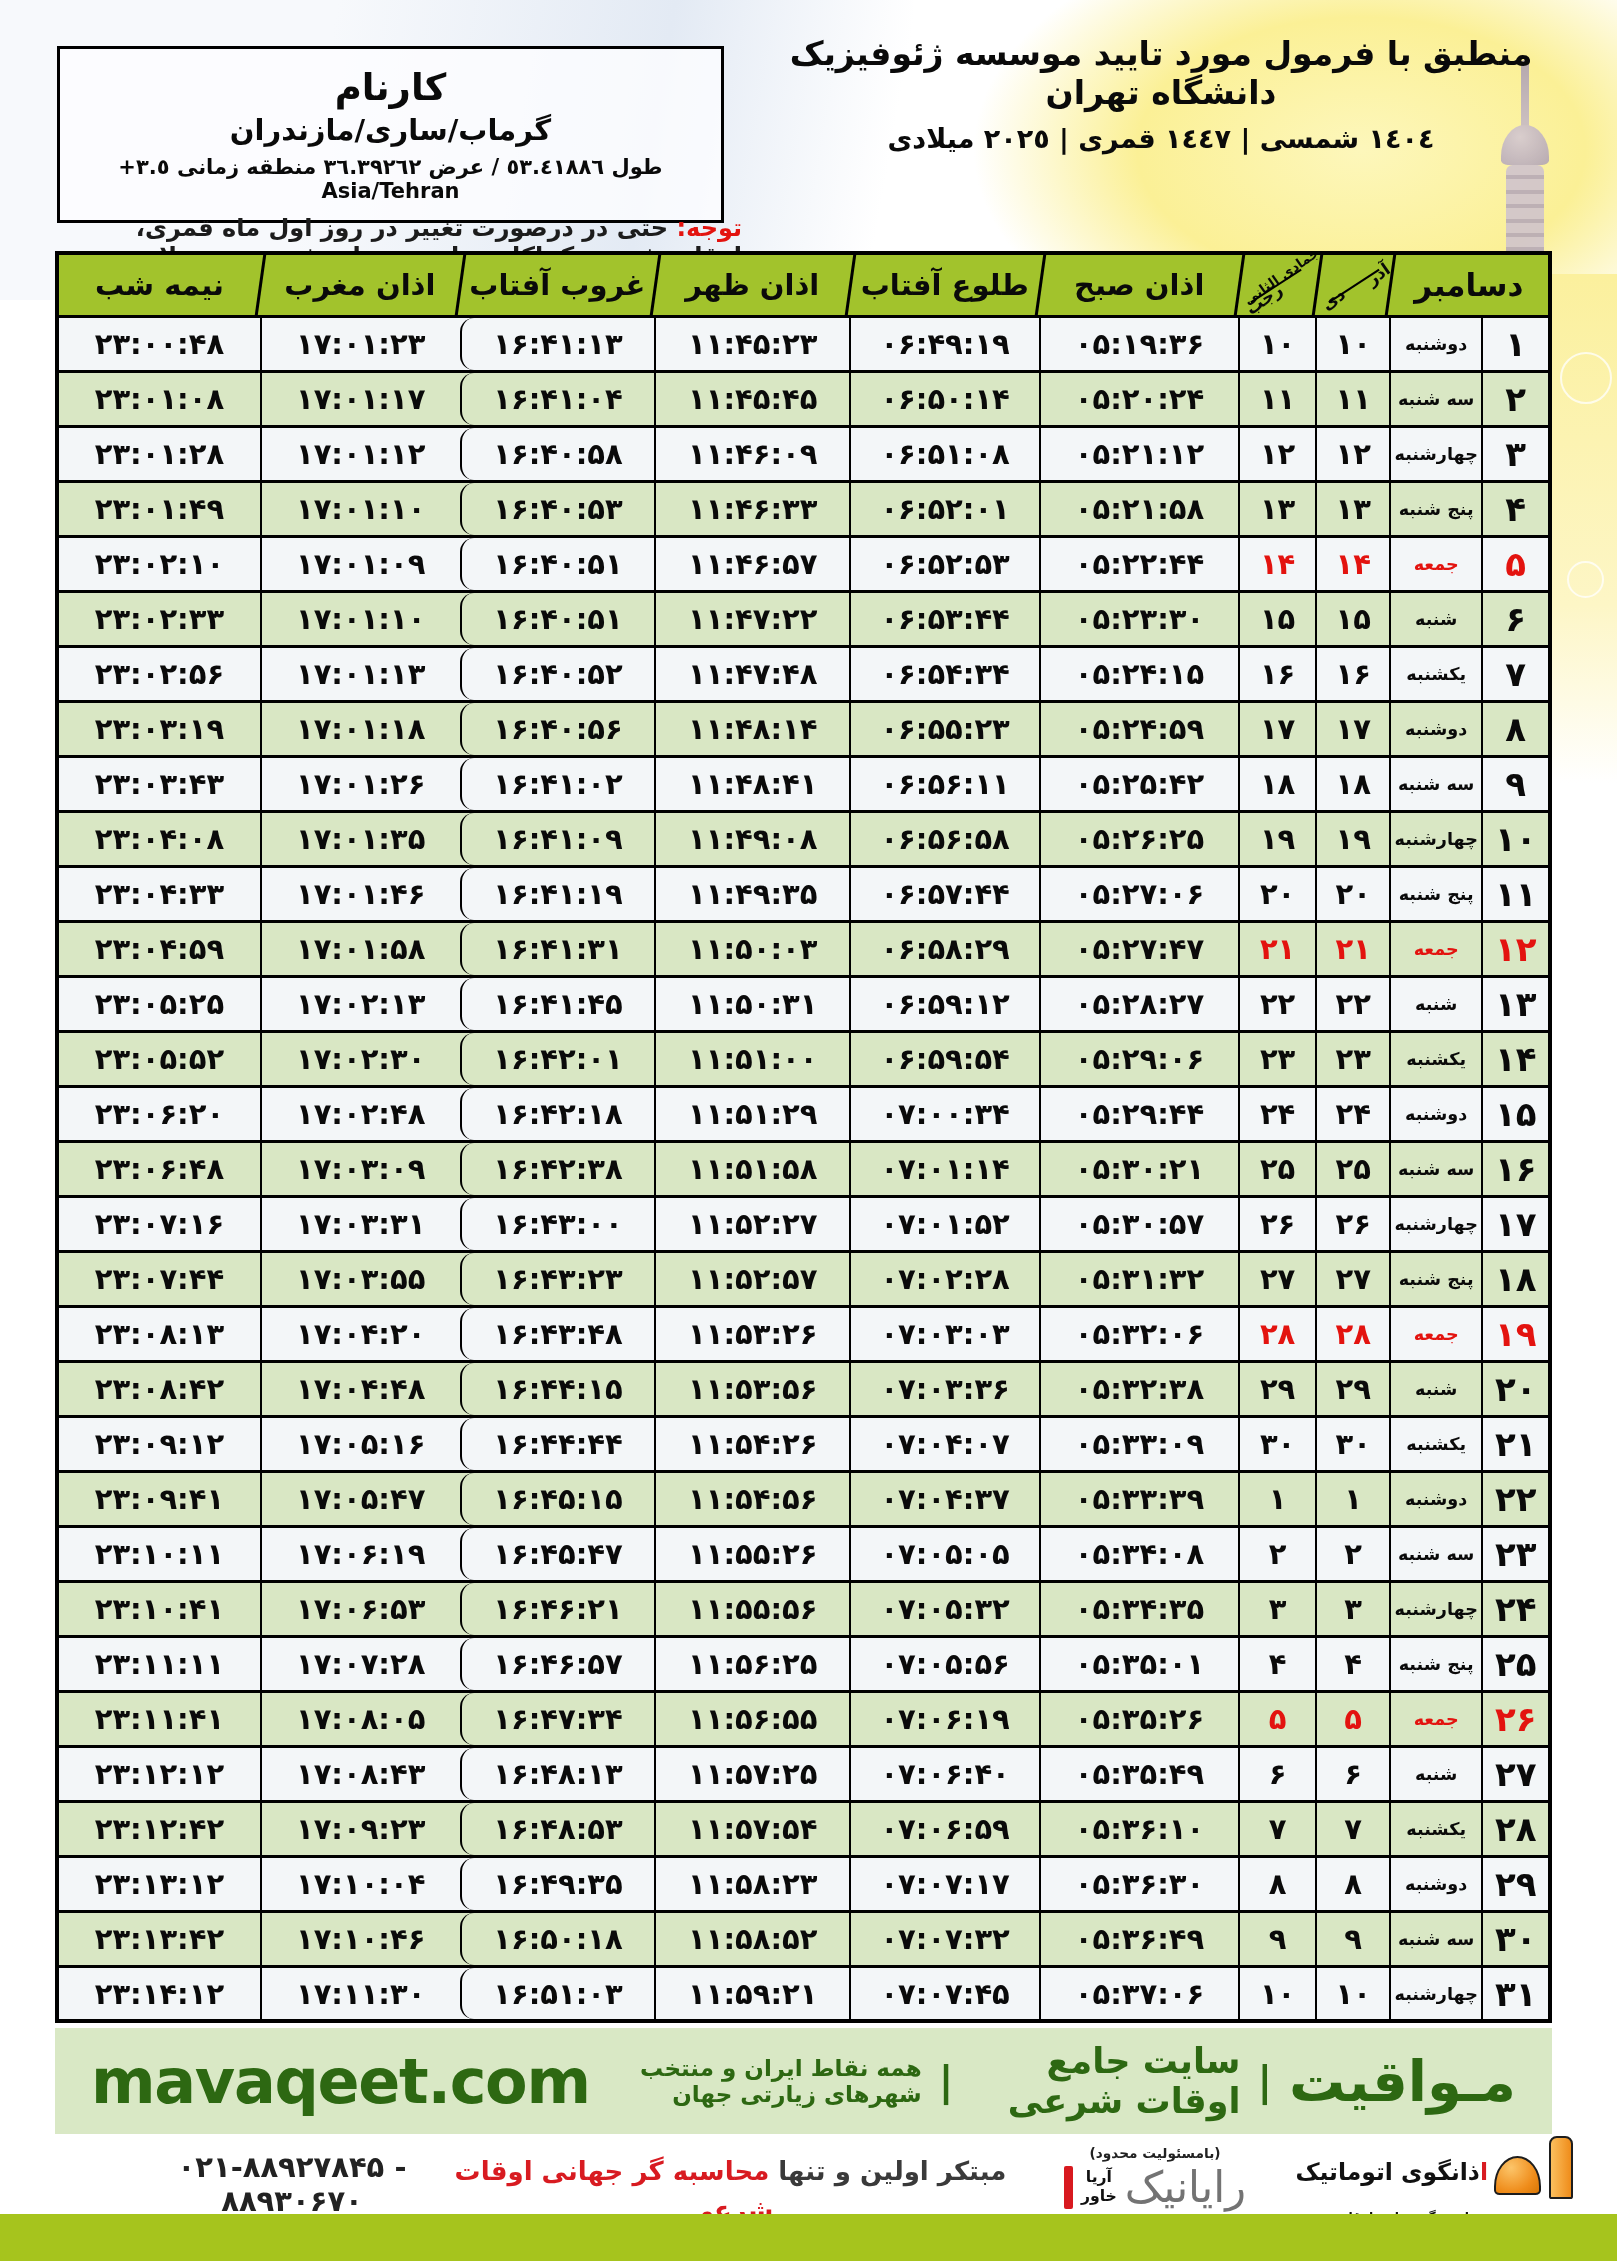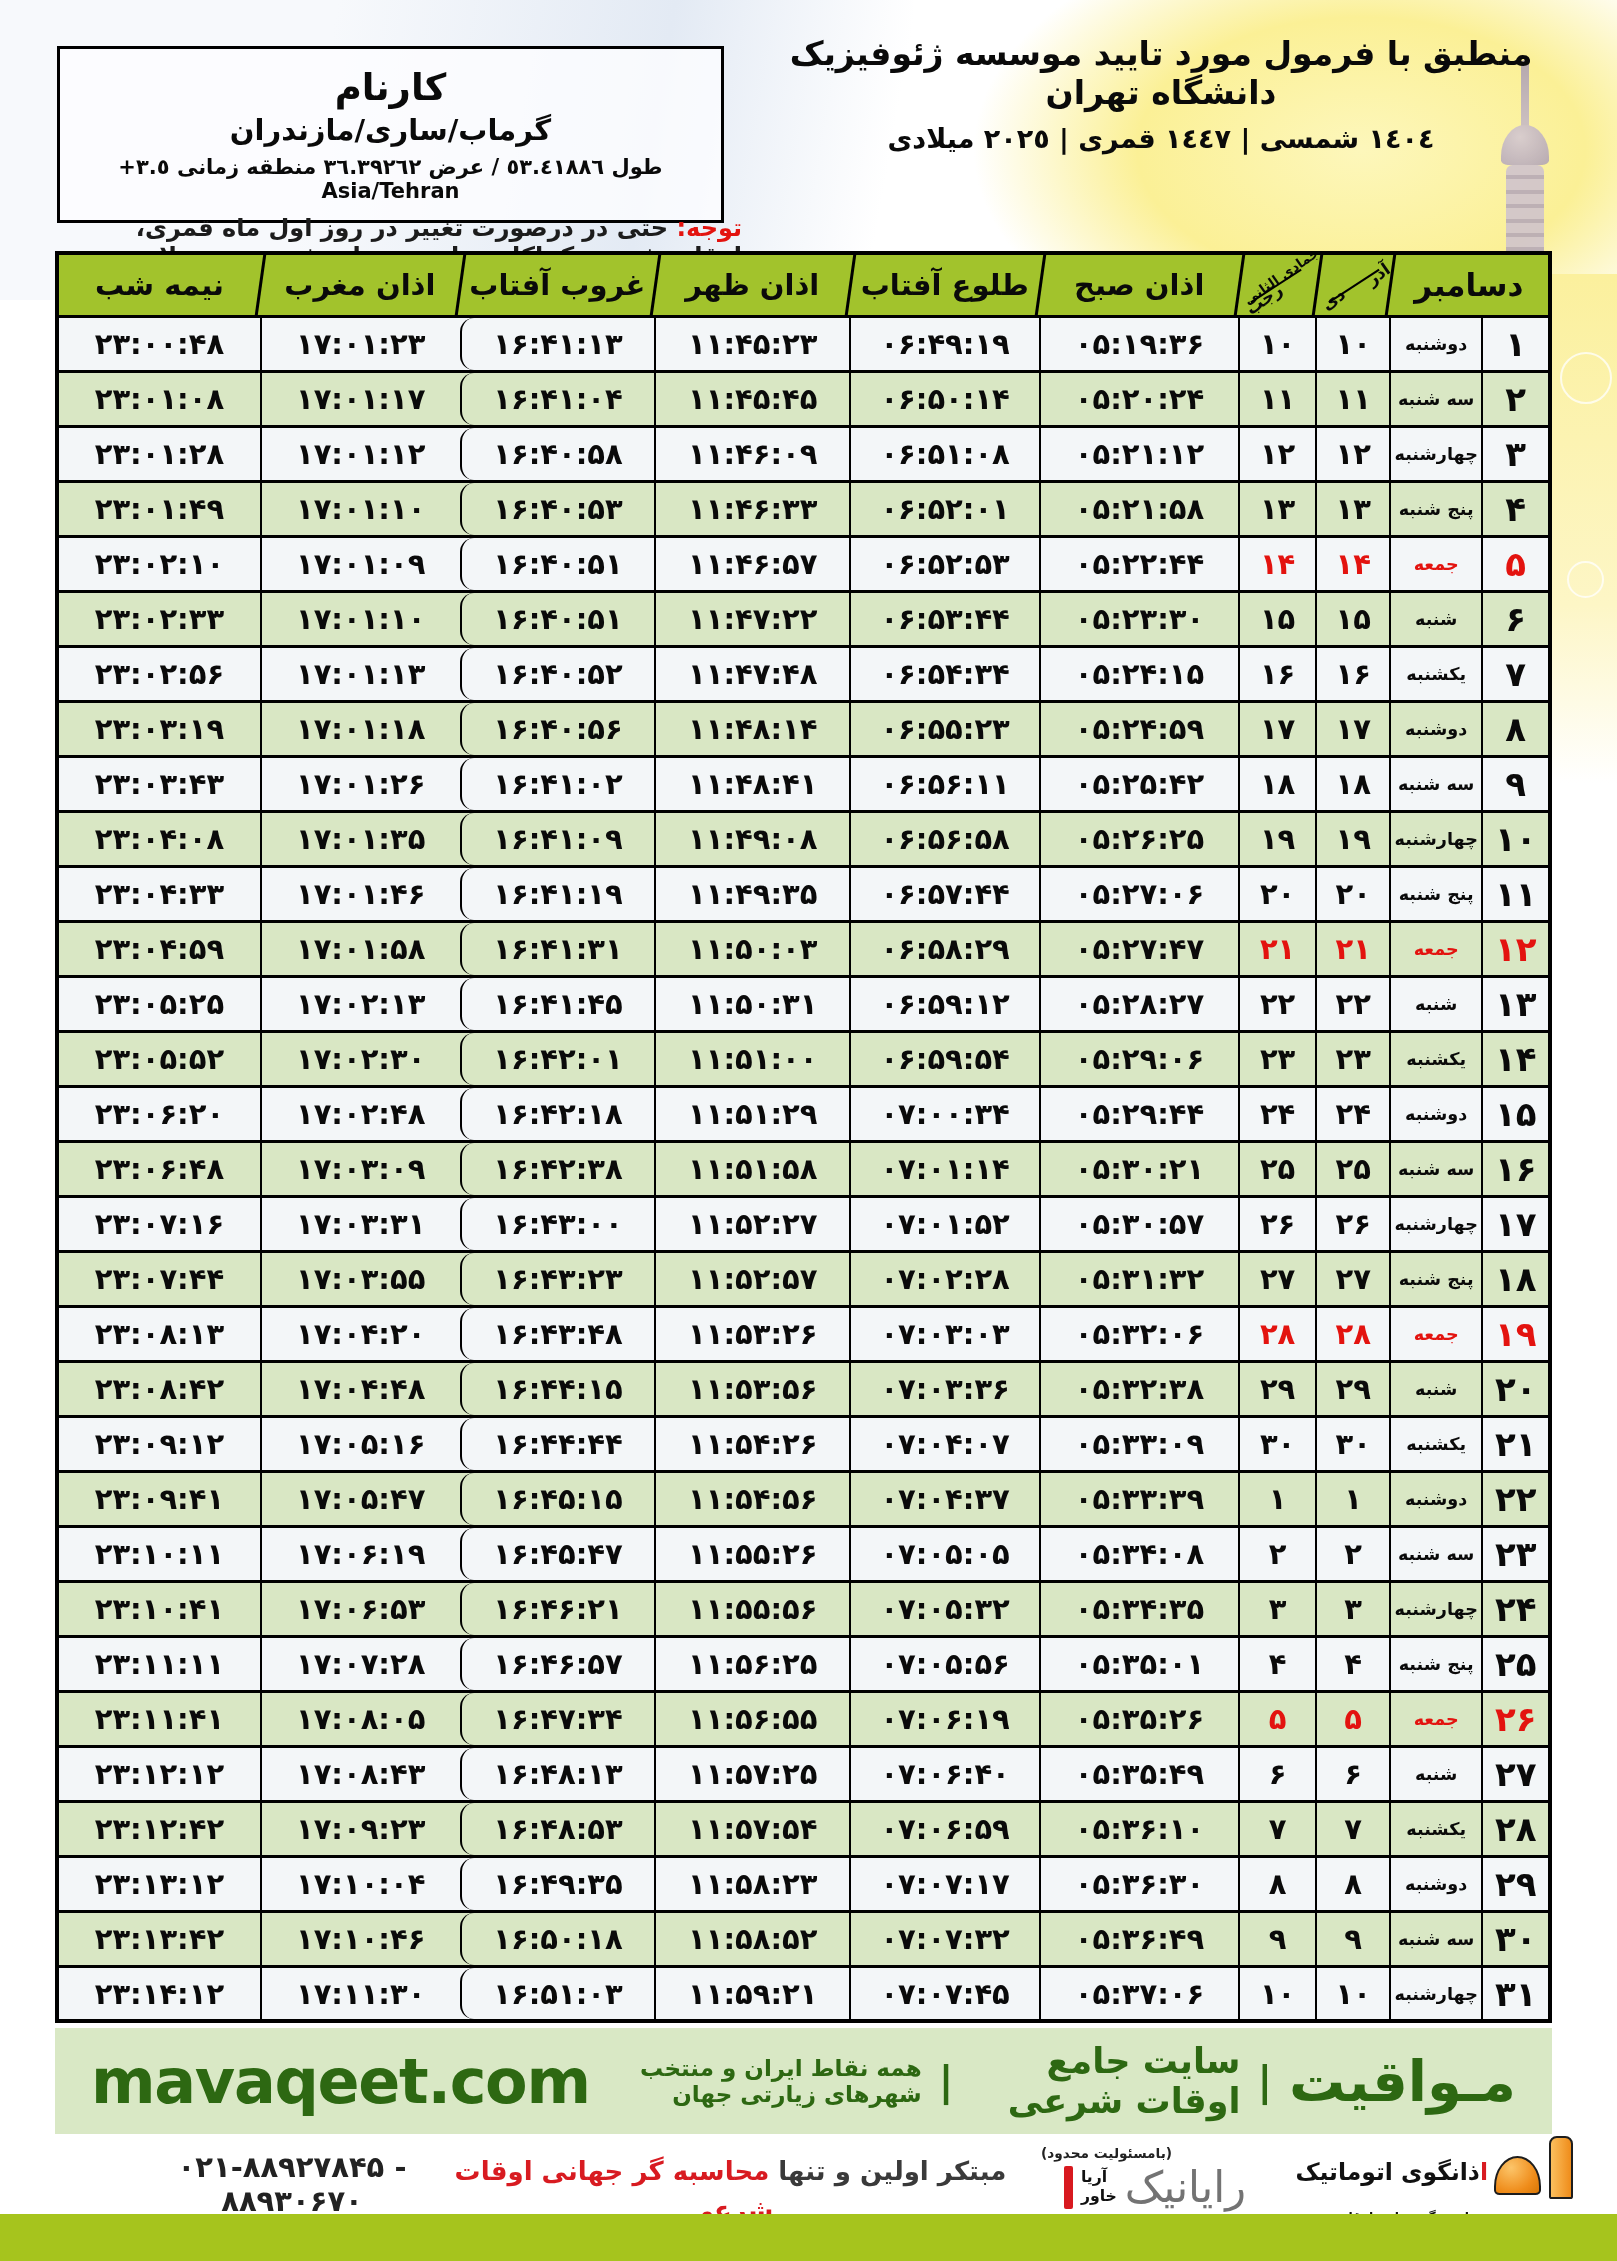--- a/index.html
+++ b/index.html
@@ -94,21 +94,21 @@
   
   .phones{position:absolute;top:2150px;left:114px;width:356px;z-index:2;text-align:center;}
   .phone-line{font-size:29px;font-weight:bold;direction:ltr;color:#222;}
   .site-line{font-family:"Liberation Serif",serif;font-size:38px;direction:ltr;color:#222;margin-top:1.3px;}
 
   .slogan{position:absolute;top:2152px;left:450px;width:561px;z-index:2;text-align:center;
           font-size:26px;font-weight:bold;color:#3a3a3a;line-height:1.5;}
   .red{color:#d81b21;}
   .orange{color:#ef8c1a;}
 
-  .rayanik{position:absolute;top:2145px;left:1041px;width:228px;z-index:2;text-align:left;}
+  .rayanik{position:absolute;top:2145px;left:1041px;width:228px;z-index:2;text-align:center;}
   .ray-note{font-size:13.7px;font-weight:bold;color:#222;}
   .ray-main{display:flex;align-items:center;justify-content:center;gap:7.8px;margin-top:1.3px;}
   .ray-name{font-size:43px;font-weight:normal;color:#737373;}
   .ray-sub{display:flex;flex-direction:column;font-size:15.7px;font-weight:bold;color:#111;line-height:1.2;}
   .ray-bar{width:9px;height:43px;background:#d8191f;border-radius:2px;}
 
   .azangoo{position:absolute;top:2141px;left:1295px;width:297px;height:91px;z-index:2;}
   .az-icon{position:absolute;right:18px;top:0;width:80px;height:64px;}
   .az-dome{position:absolute;left:0;bottom:10.4px;width:47px;height:39px;border:2px solid #1d1d1d;
            background:radial-gradient(circle at 35% 28%,#fcc56a,#ef8c1a 65%,#d97706);

